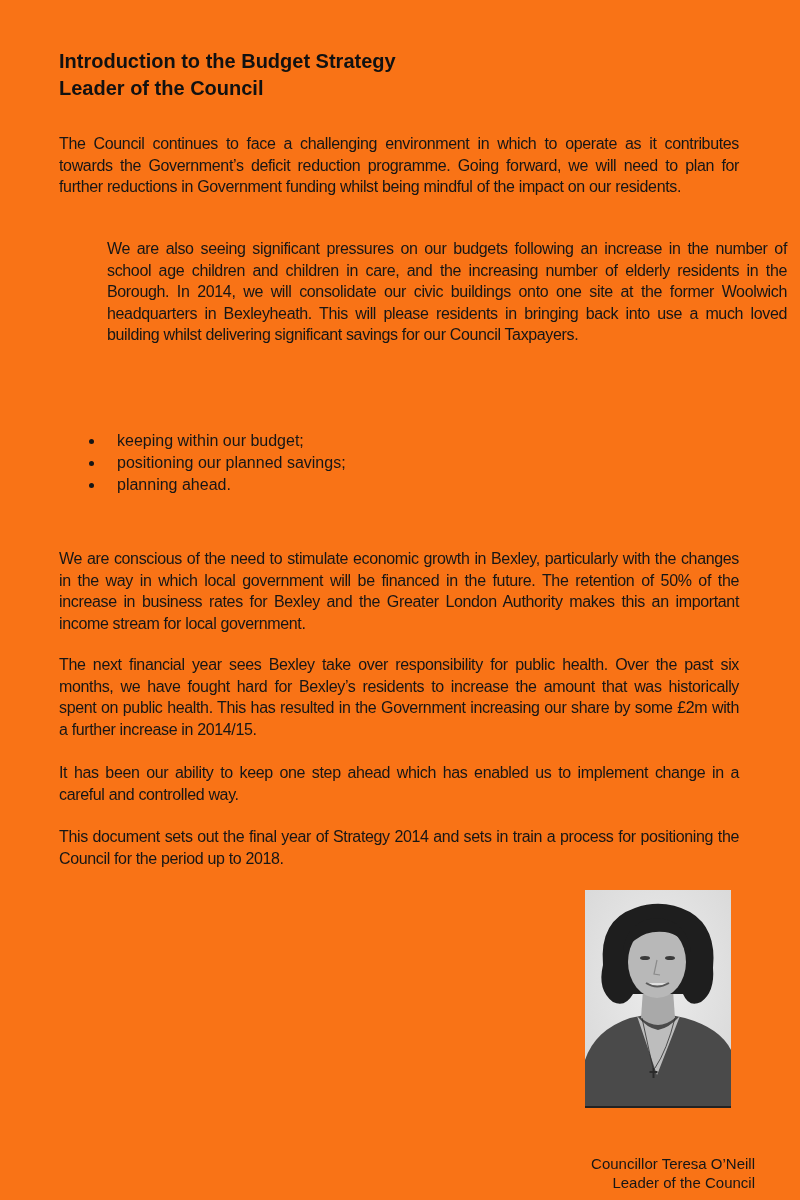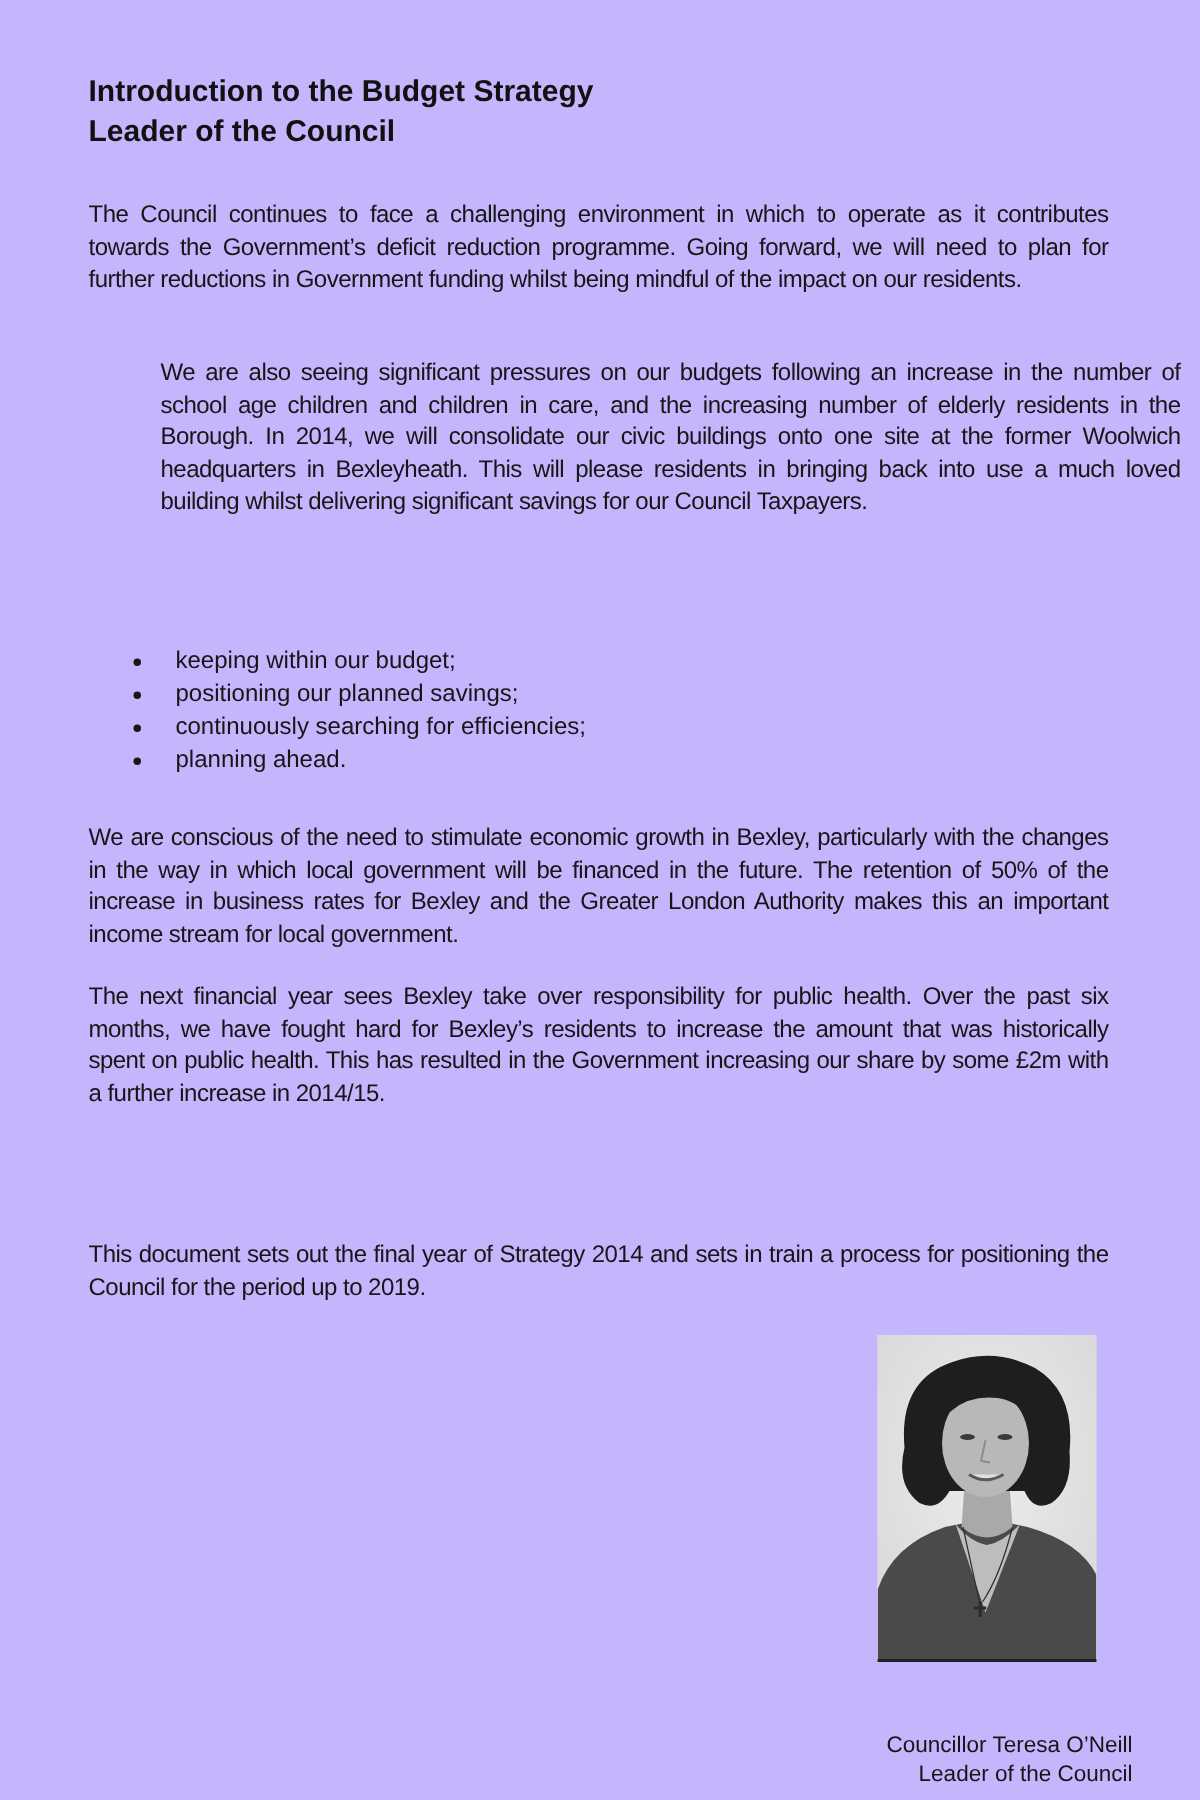--- a/index.html
+++ b/index.html
@@ -11,21 +11,21 @@
       width: 800px;
       height: 1200px;
       position: relative;
       overflow: hidden;
       color: #141414;
     }
     .page {
       position: absolute;
       left: 0; top: 0;
       width: 800px; height: 1200px;
-      background: #c4b5fd;
+      background: #f97316;
     }
     .title {
       position: absolute;
       left: 59px;
       top: 48px;
       font-family: "Liberation Sans", sans-serif;
       font-weight: bold;
       font-size: 20px;
       line-height: 27px;
       color: #111;
@@ -119,31 +119,28 @@
     <li>
       <span class="bullet-dot"></span>
       <span>keeping within our budget;</span>
     </li>
     <li>
       <span class="bullet-dot"></span>
       <span>positioning our planned savings;</span>
     </li>
     <li>
       <span class="bullet-dot"></span>
-      <span>continuously searching for efficiencies;</span>
-    </li>
-    <li>
-      <span class="bullet-dot"></span>
       <span>planning ahead.</span>
     </li>
   </ul>
 
   <p class="body-text p4">We are conscious of the need to stimulate economic growth in Bexley, particularly with the changes in the way in which local government will be financed in the future. The retention of 50% of the increase in business rates for Bexley and the Greater London Authority makes this an important income stream for local government.</p>
   <p class="body-text p5">The next financial year sees Bexley take over responsibility for public health.  Over the past six months, we have fought hard for Bexley’s residents to increase the amount that was historically spent on public health.  This has resulted in the Government increasing our share by some £2m with a further increase in 2014/15.</p>
-  <p class="body-text p7">This document sets out the final year of Strategy 2014 and sets in train a process for positioning the Council for the period up to 2019.</p>
+  <p class="body-text p6">It has been our ability to keep one step ahead which has enabled us to implement change in a careful and controlled way.</p>
+  <p class="body-text p7">This document sets out the final year of Strategy 2014 and sets in train a process for positioning the Council for the period up to 2018.</p>
 
   <div class="portrait" title="Photo of Councillor Teresa O'Neill">
     <svg width="146" height="216" viewBox="0 0 146 216">
       <defs>
         <radialGradient id="bg" cx="50%" cy="40%" r="70%">
           <stop offset="0%" stop-color="#ececec"></stop>
           <stop offset="100%" stop-color="#d8d8d8"></stop>
         </radialGradient>
       </defs>
       <rect x="0" y="0" width="146" height="216" fill="url(#bg)"></rect>

